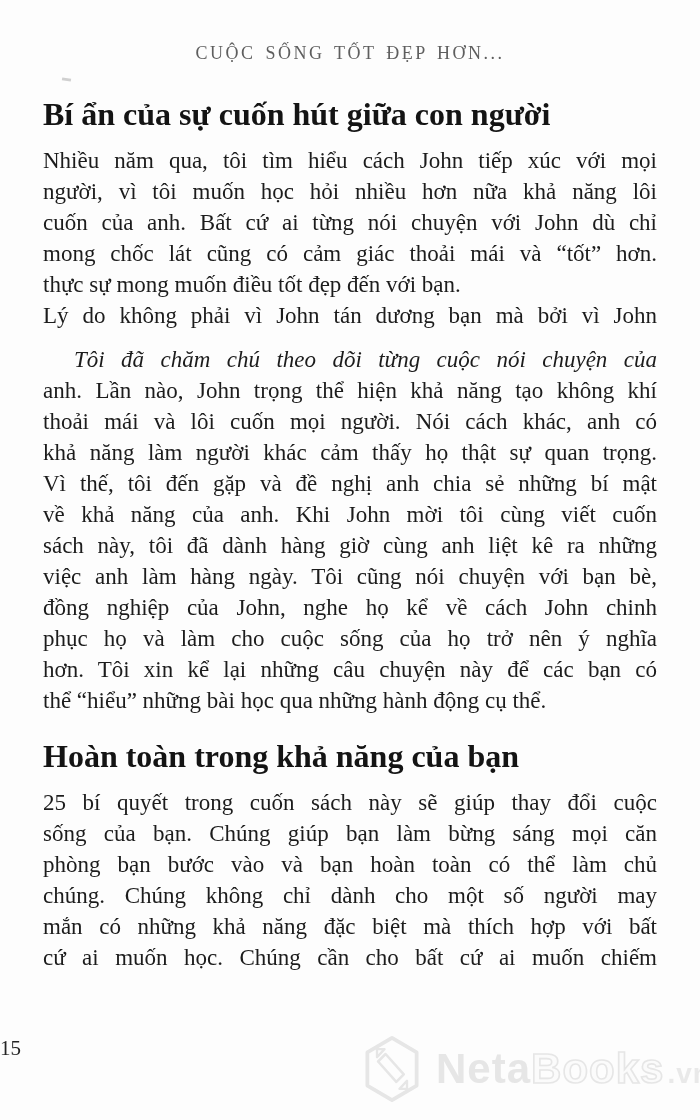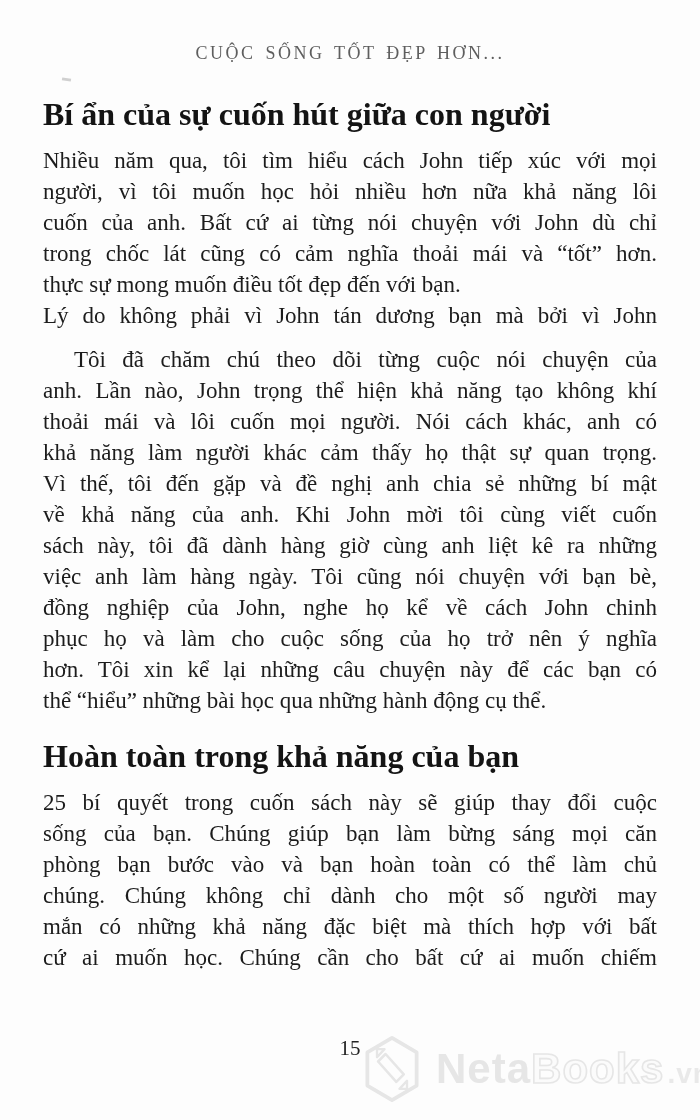--- a/index.html
+++ b/index.html
@@ -57,27 +57,28 @@
     text-align: justify;
     text-align-last: justify;
     overflow: visible;
     white-space: normal;
   }
   .para .line.line-last {
     text-align-last: left;
   }
   .para.indent-first .line:first-child {
     text-indent: 31px;
+    font-style: italic;
   }
   .page-number {
     position: absolute;
     top: 1036px;
     left: 0;
     width: 100%;
-    text-align: center;
+    text-align: left;
     font-size: 21px;
     color: #242424;
   }
   .watermark {
     position: absolute;
     left: 362px;
     top: 1032px;
     display: flex;
     align-items: center;
     gap: 14px;
@@ -113,21 +114,21 @@
   <div class="running-header">CUỘC SỐNG TỐT ĐẸP HƠN...</div>
 
   <div class="scan-artifact"></div>
 
   <h1 class="section-heading">Bí ẩn của sự cuốn hút giữa con người</h1>
 
   <div class="para">
       <div class="line">Nhiều năm qua, tôi tìm hiểu cách John tiếp xúc với mọi</div>
       <div class="line">người, vì tôi muốn học hỏi nhiều hơn nữa khả năng lôi</div>
       <div class="line">cuốn của anh. Bất cứ ai từng nói chuyện với John dù chỉ</div>
-      <div class="line">trong chốc lát cũng có cảm nghĩa thoải mái và “tốt” hơn.</div>
+      <div class="line">mong chốc lát cũng có cảm giác thoải mái và “tốt” hơn.</div>
       <div class="line line-last">thực sự mong muốn điều tốt đẹp đến với bạn.</div>
       <div class="line">Lý do không phải vì John tán dương bạn mà bởi vì John</div>
     </div>
 
   <div class="para indent-first">
       <div class="line">Tôi đã chăm chú theo dõi từng cuộc nói chuyện của</div>
       <div class="line">anh. Lần nào, John trọng thể hiện khả năng tạo không khí</div>
       <div class="line">thoải mái và lôi cuốn mọi người. Nói cách khác, anh có</div>
       <div class="line">khả năng làm người khác cảm thấy họ thật sự quan trọng.</div>
       <div class="line">Vì thế, tôi đến gặp và đề nghị anh chia sẻ những bí mật</div>

